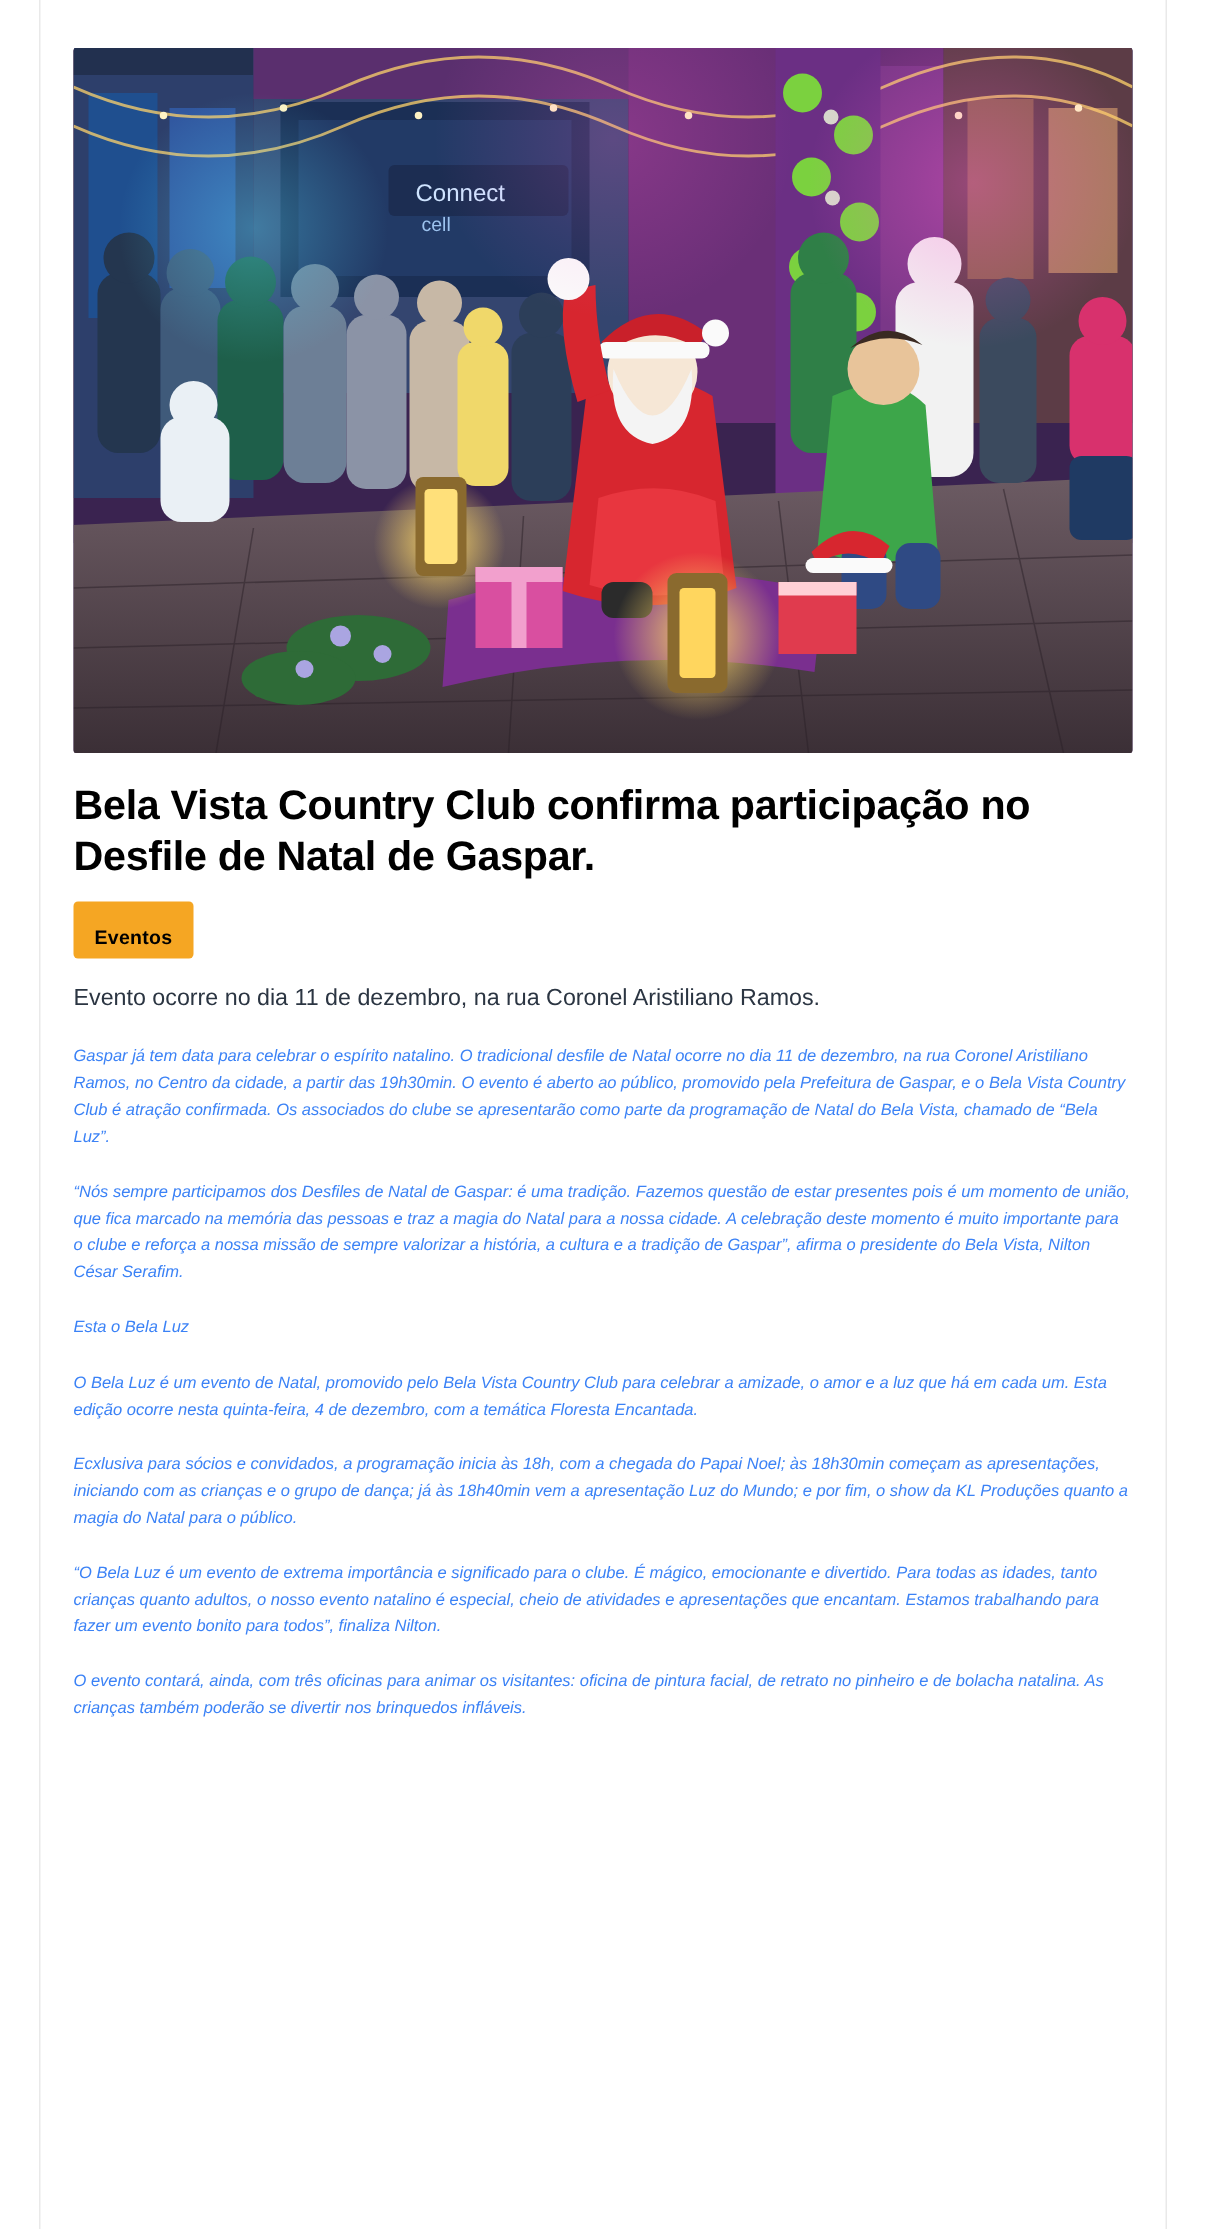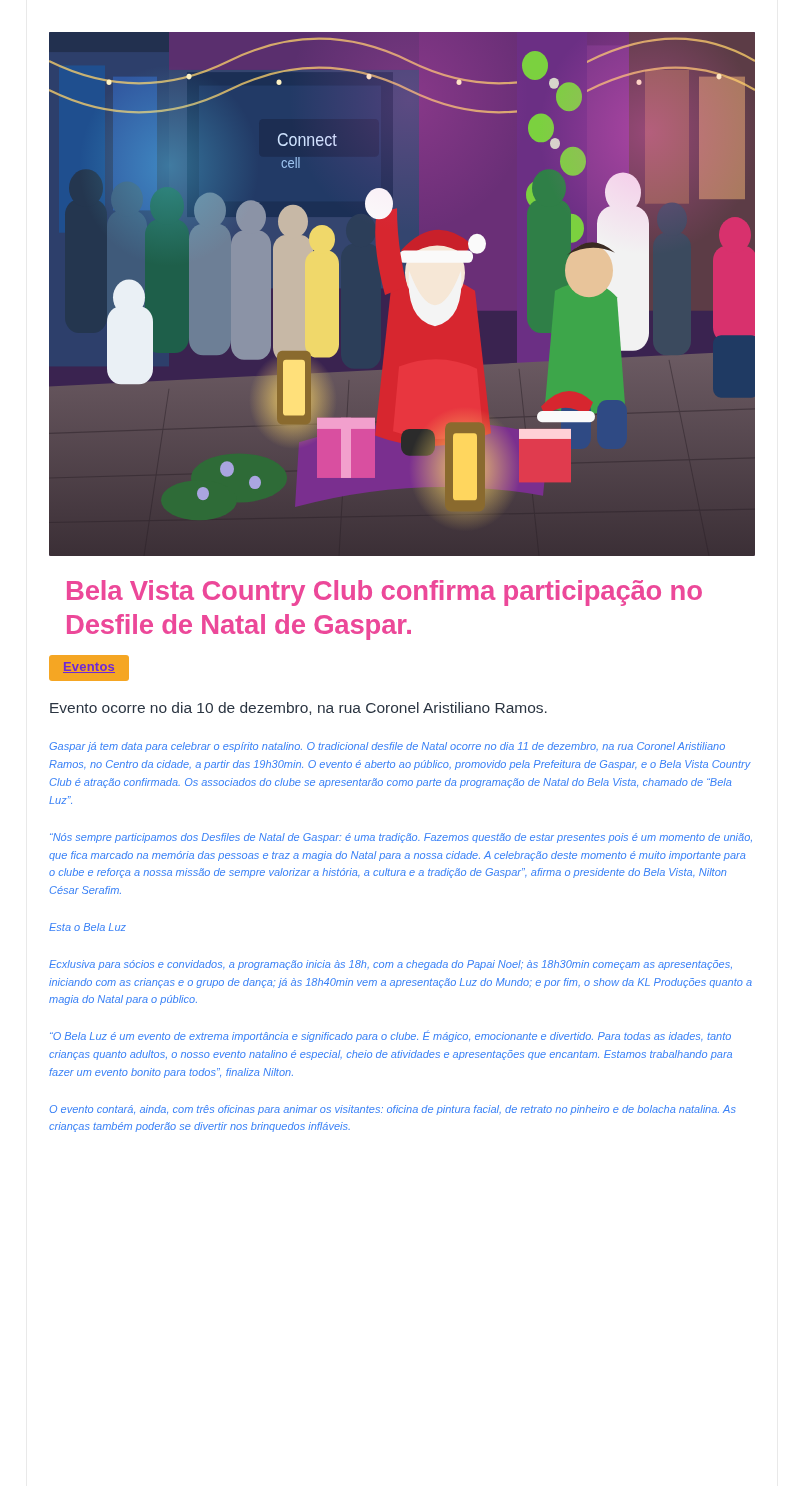--- a/index.html
+++ b/index.html
@@ -24,53 +24,52 @@
   }
   .article {
     width: 706px;
     margin: 0 auto;
     padding-top: 32px;
   }
 
   
   .hero {
     width: 706px;
-    height: 524px;
+    height: 470px;
     position: relative;
     overflow: hidden;
     background: #241033;
     border-radius: 2px;
   }
   .hero svg { display: block; width: 100%; height: 100%; }
 
   
   .post-title {
-    margin: 18px 0 0 16px;
+    margin: 18px 0 0 0;
     font-size: 27.5px;
     line-height: 1.24;
     font-weight: 700;
-    color: #ec4899;
+    color: #000000;
     letter-spacing: -0.2px;
   }
 
   
   .cat-row {
     margin-top: 13px;
   }
   .chip {
     display: inline-block;
     background: #f5a623;
-    color: #6d28d9;
+    color: #000000;
     font-size: 13px;
     font-weight: 700;
     line-height: 1;
-    padding: 5px 14px 8px 14px;
+    padding: 17px 14px 8px 14px;
     border-radius: 3px;
     letter-spacing: 0.2px;
-    text-decoration: underline;
   }
 
   
   .lede {
     margin: 15px 0 0 0;
     font-size: 15.5px;
     line-height: 1.5;
     color: #2b3542;
   }
   p.body {
@@ -323,25 +322,26 @@
         <circle cx="360" cy="60" r="120" fill="url(#glowB)" opacity="0.25"></circle>
       </svg>
     </div>
 
     <h1 class="post-title">Bela Vista Country Club confirma participação no Desfile de Natal de Gaspar.</h1>
 
     <div class="cat-row">
       <span class="chip">Eventos</span>
     </div>
 
-    <p class="lede">Evento ocorre no dia 10 de dezembro, na rua Coronel Aristiliano Ramos.</p>
+    <p class="lede">Evento ocorre no dia 11 de dezembro, na rua Coronel Aristiliano Ramos.</p>
 
     <p class="body">Gaspar já tem data para celebrar o espírito natalino. O tradicional desfile de Natal ocorre no dia 11 de dezembro, na rua Coronel Aristiliano Ramos, no Centro da cidade, a partir das  19h30min. O evento é aberto ao público, promovido pela Prefeitura de Gaspar, e o Bela Vista Country Club é atração confirmada. Os associados do clube se apresentarão como parte da programação de Natal do Bela Vista, chamado de “Bela Luz”.</p>
     <p class="body">“Nós sempre participamos dos Desfiles de Natal de Gaspar: é uma tradição. Fazemos questão de estar presentes pois é um momento de união, que fica marcado na memória das pessoas e traz a magia do Natal para a nossa cidade. A celebração deste momento é muito importante para o clube e reforça a nossa missão de sempre valorizar a história, a cultura e a tradição de Gaspar”, afirma o presidente do Bela Vista, Nilton César Serafim.</p>
     <p class="body">Esta o Bela Luz</p>
+    <p class="body">O Bela Luz é um evento de Natal, promovido pelo Bela Vista Country Club para celebrar a amizade, o amor e a luz que há em cada um. Esta edição ocorre nesta quinta-feira, 4 de dezembro, com a temática Floresta Encantada.</p>
     <p class="body">Ecxlusiva para sócios e convidados, a programação inicia às 18h, com a chegada do Papai Noel; às 18h30min começam as apresentações, iniciando com as crianças e o grupo de dança; já às 18h40min vem a apresentação Luz do Mundo; e por fim, o show da KL Produções quanto a magia do Natal para o público.</p>
     <p class="body">“O Bela Luz é um evento de extrema importância e significado para o clube. É mágico, emocionante e divertido. Para todas as idades, tanto crianças quanto adultos, o nosso evento natalino é especial, cheio de atividades e apresentações que encantam. Estamos trabalhando para fazer um evento bonito para todos”, finaliza Nilton.</p>
     <p class="body">O evento contará, ainda, com três oficinas para animar os visitantes: oficina de pintura facial, de retrato no pinheiro e de bolacha natalina. As crianças também poderão se divertir nos brinquedos infláveis.</p>
 
     <div class="article-bottom-space"></div>
   </div>
 
 </div>
 
 </body></html>

